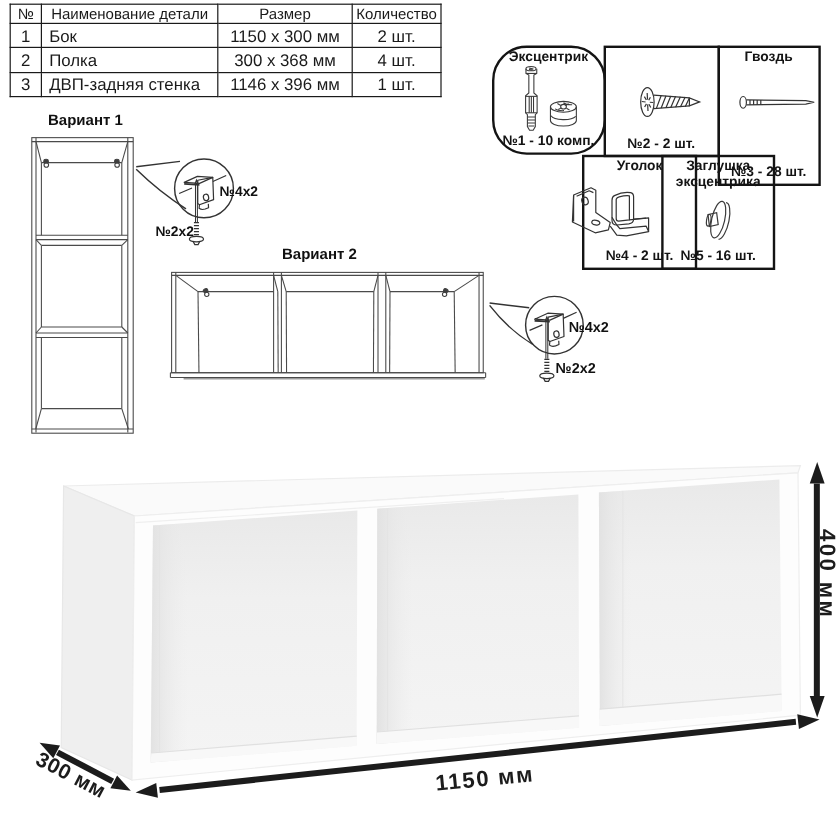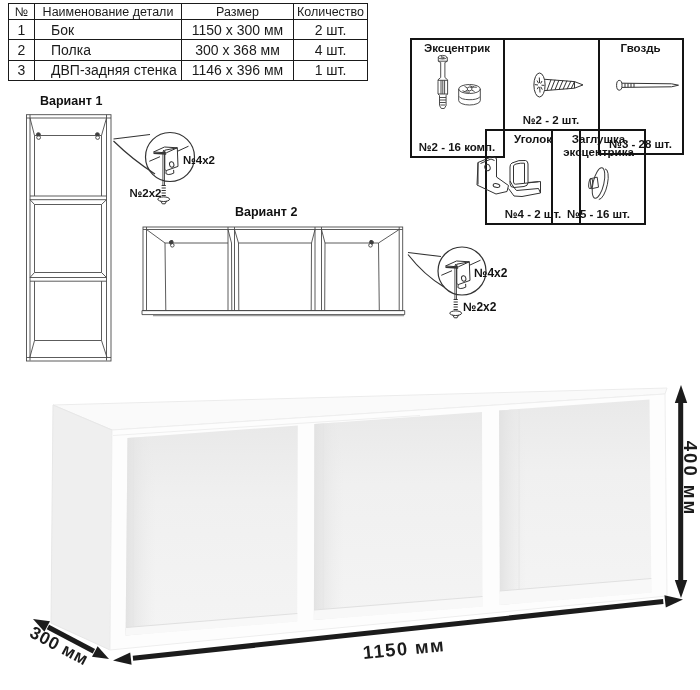--- a/index.html
+++ b/index.html
@@ -2,21 +2,21 @@
 <html><head>
 <meta charset="utf-8">
 <style>
   html,body{margin:0;padding:0;}
   body{width:700px;height:690px;background:#ffffff;position:relative;overflow:hidden;
        font-family:"Liberation Sans", sans-serif;}
   table{position:absolute;left:8px;top:3px;border-collapse:collapse;}
   td{border:1px solid #1a1a1a;padding:0;color:#1a1a1a;white-space:nowrap;}
   tr.h td{height:15px;font-size:12.5px;text-align:center;}
   tr.r td{height:19.4px;font-size:14px;text-align:center;}
-  tr.r td.nm{text-align:left;padding-left:16px;margin-top:28px;}
+  tr.r td.nm{text-align:left;padding-left:6px;margin-top:28px;}
   .hw{position:absolute;border:2px solid #141414;box-sizing:border-box;text-align:center;
       font-weight:bold;font-size:11.5px;color:#141414;line-height:13px;}
   .hw .t{margin-top:2.5px;}
   .hw .c{position:absolute;bottom:2px;left:0;width:100%;font-size:11.5px;white-space:nowrap;}
   svg.main{position:absolute;left:0;top:0;}
 </style>
 </head>
 <body>
 
 <table>
@@ -41,23 +41,23 @@
       </tr>
   <tr class="r">
         <td>3</td>
         <td class="nm">ДВП-задняя стенка</td>
         <td>1146 х 396 мм</td>
         <td>1 шт.</td>
       </tr>
 </tbody>
   </table>
 
-<div class="hw" style="left:409.5px;top:37.5px;width:95px;height:120px;">
+<div class="hw" style="left:409.5px;top:37.5px;width:95px;height:91px;border-radius:29px;">
     <div class="t">Эксцентрик</div>
-    <div class="c">№2 - 16 комп.</div>
+    <div class="c">№1 - 10 комп.</div>
   </div>
 
 <div class="hw" style="left:502.5px;top:37.5px;width:97px;height:93px;">
     <div class="c">№2 - 2 шт.</div>
   </div>
 
 <div class="hw" style="left:597.5px;top:37.5px;width:86px;height:117px;">
     <div class="t">Гвоздь</div>
     <div class="c">№3 - 28 шт.</div>
   </div>

